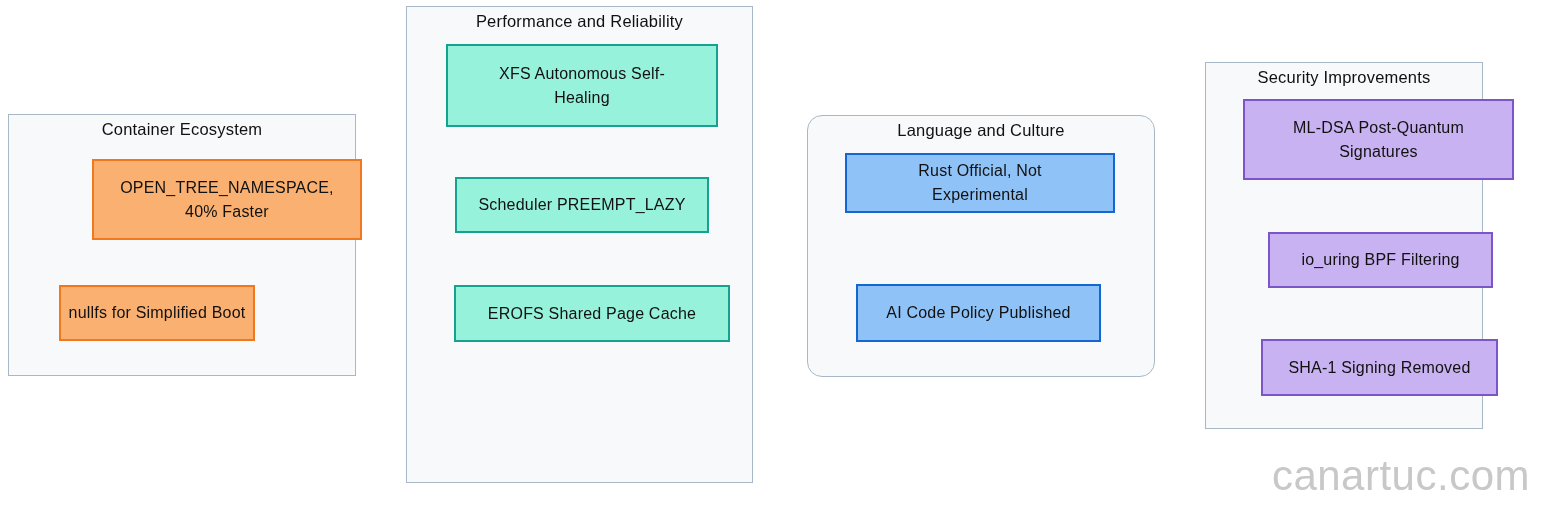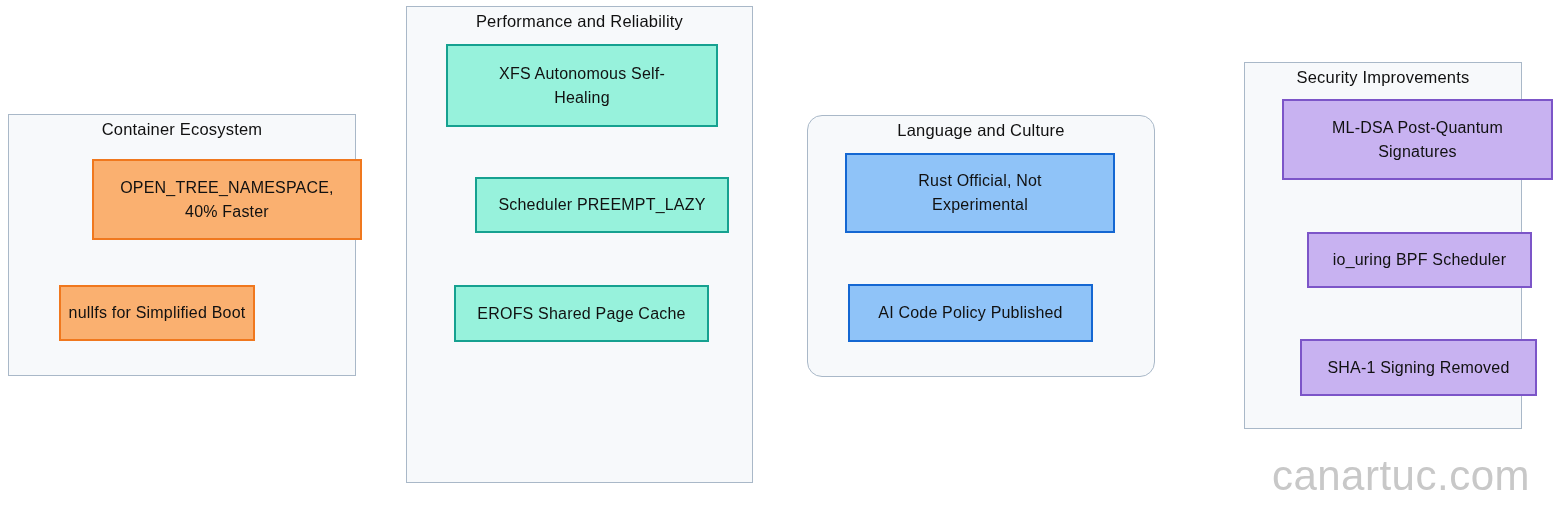--- a/index.html
+++ b/index.html
@@ -41,30 +41,30 @@
     white-space: pre-line;
     font-size: 16px;
     line-height: 24px;
     color: #111111;
     letter-spacing: 0.2px;
   }
   
   .g0 { left: 8px;    top: 114px; width: 348px; height: 262px; }
   .g1 { left: 406px;  top: 6px;   width: 347px; height: 477px; }
   .g2 { left: 807px;  top: 115px; width: 348px; height: 262px; border-radius: 15px; }
-  .g3 { left: 1244px; top: 62px;  width: 278px; height: 367px; padding-left: 36px; }
+  .g3 { left: 1205px; top: 62px;  width: 278px; height: 367px; padding-left: 36px; }
   
   .n-g0b0 { left: 39px; top: 44px;  width: 270px; height: 81px; margin-left: 44px; }
   .n-g0b1 { left: 50px; top: 170px; width: 196px; height: 56px; }
   .n-g1b0 { left: 39px; top: 37px;  width: 272px; height: 83px; }
-  .n-g1b1 { left: 48px; top: 170px; width: 254px; height: 56px; margin-left: 20px; }
-  .n-g1b2 { left: 47px; top: 278px; width: 255px; height: 57px; }
+  .n-g1b1 { left: 48px; top: 170px; width: 254px; height: 56px; }
+  .n-g1b2 { left: 47px; top: 278px; width: 276px; height: 57px; }
   .n-g1b3 { left: 41px; top: 386px; width: 266px; height: 56px; }
-  .n-g2b0 { left: 37px; top: 37px;  width: 270px; height: 80px; }
-  .n-g2b1 { left: 40px; top: 168px; width: 245px; height: 58px; }
+  .n-g2b0 { left: 37px; top: 37px;  width: 270px; height: 60px; }
+  .n-g2b1 { left: 48px; top: 168px; width: 245px; height: 58px; }
   .n-g3b0 { left: 37px; top: 36px;  width: 271px; height: 81px; }
   .n-g3b1 { left: 62px; top: 169px; width: 225px; height: 56px; }
   .n-g3b2 { left: 55px; top: 276px; width: 237px; height: 57px; }
   .watermark {
     position: absolute;
     right: 30px;
     top: 455px;
     font-size: 42px;
     line-height: 1;
     color: #c8c8c8;
@@ -96,19 +96,19 @@
     <div class="group-title">Language and Culture</div>
     <div class="node n-g2b0">Rust Official, Not
 Experimental</div>
     <div class="node n-g2b1">AI Code Policy Published</div>
   </section>
 
   <section class="group g3" style="--node-fill: #c8b2f1; --node-border: #7c55c8;">
     <div class="group-title">Security Improvements</div>
     <div class="node n-g3b0">ML-DSA Post-Quantum
 Signatures</div>
-    <div class="node n-g3b1">io_uring BPF Scheduler</div>
+    <div class="node n-g3b1">io_uring BPF Filtering</div>
     <div class="node n-g3b2">SHA-1 Signing Removed</div>
   </section>
 
   <div class="watermark" style="color: rgb(200, 200, 200);">canartuc.com</div>
 
 </div>
 
 </body></html>

